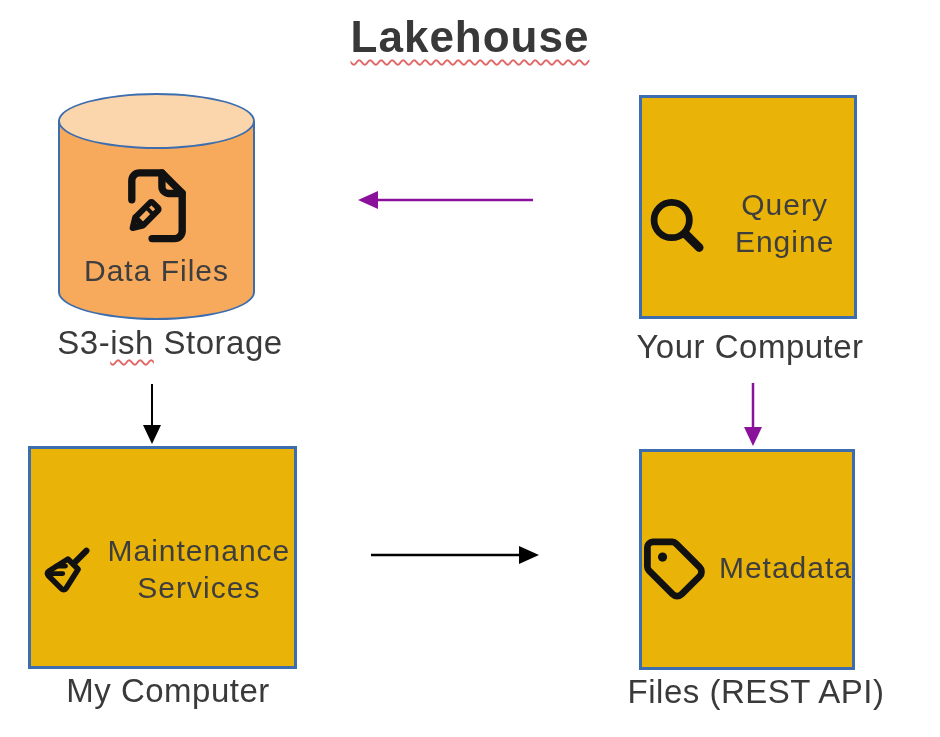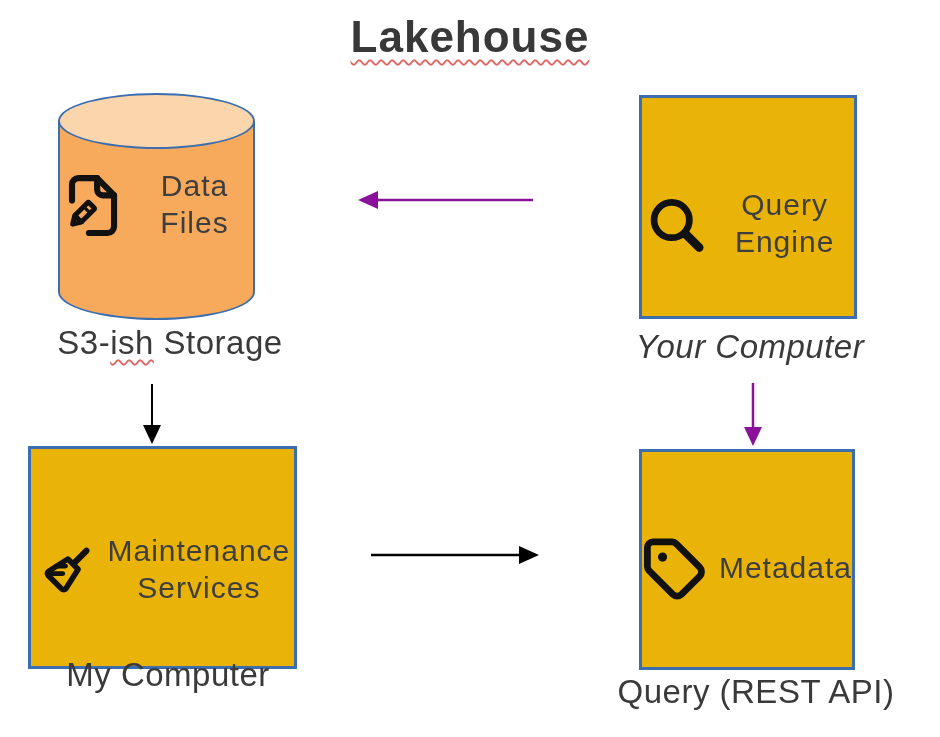--- a/index.html
+++ b/index.html
@@ -29,29 +29,29 @@
     text-decoration:underline wavy #e06666;text-decoration-thickness:2px;text-underline-offset:5px;
   }
   
   .cyl{position:absolute;left:58px;top:93px;width:197px;height:227px;}
   .cyl-bottom{position:absolute;left:0;top:171px;width:197px;height:56px;border-radius:50%;
     background:#f7a95c;border:2px solid #3c6eaf;box-sizing:border-box;}
   .cyl-body{position:absolute;left:0;top:28px;width:197px;height:171px;background:#f7a95c;
     border-left:2px solid #3c6eaf;border-right:2px solid #3c6eaf;box-sizing:border-box;}
   .cyl-top{position:absolute;left:0;top:0;width:197px;height:56px;border-radius:50%;
     background:#fbd5ac;border:2px solid #3c6eaf;box-sizing:border-box;}
-  .cyl-content{position:absolute;left:0;top:70px;width:197px;display:flex;flex-direction:row;
+  .cyl-content{position:absolute;left:0;top:70px;width:197px;display:flex;flex-direction:column;
     align-items:center;gap:6px;z-index:3;}
   
   #box-query{left:639px;top:95px;width:218px;height:224px;padding-top:34px;gap:6px;}
   #box-maint{left:28px;top:446px;width:269px;height:223px;padding-top:24px;gap:6px;}
   #box-meta{left:639px;top:449px;width:216px;height:221px;padding-top:18px;gap:12px;}
   #cap-s3{left:20px;top:324px;width:300px;}
-  #cap-your{left:600px;top:328px;width:300px;font-style:italic;}
-  #cap-my{left:18px;top:656px;width:300px;}
+  #cap-your{left:600px;top:328px;width:300px;}
+  #cap-my{left:18px;top:672px;width:300px;}
   #cap-server{left:591px;top:673px;width:330px;}
   .overlay{position:absolute;left:0;top:0;pointer-events:none;z-index:5;}
   .icon{display:block;}
 </style>
 </head>
 <body>
 
 <div id="canvas">
 
   <div class="title">Lakehouse</div>
@@ -97,21 +97,21 @@
   </div>
   <div class="caption" id="cap-my">My Computer</div>
 
   <div class="box" id="box-meta">
     <svg class="icon" width="92" height="92" viewBox="0 0 24 24" fill="none" stroke="#111111">
       <path d="M12.6 2.6 A2 2 0 0 0 11.2 2 H4 a2 2 0 0 0 -2 2 v7.2 a2 2 0 0 0 .6 1.4 l8.7 8.7 a2.4 2.4 0 0 0 3.4 0 l6.6 -6.6 a2.4 2.4 0 0 0 0 -3.4 Z" stroke-width="2.5" stroke-linejoin="round"></path>
       <circle cx="7.6" cy="7.6" r="1.7" fill="#111111" stroke="none"></circle>
     </svg>
     <div class="node-label">Metadata</div>
   </div>
-  <div class="caption" id="cap-server">Query (REST API)</div>
+  <div class="caption" id="cap-server">Files (REST API)</div>
 
   <svg class="overlay" width="940" height="737" viewBox="0 0 940 737">
     <g>
       <line x1="533" y1="200" x2="375" y2="200" stroke-width="2.5" stroke="#8a129b"></line>
       <polygon points="358,200 378,191 378,209" fill="#8a129b"></polygon>
     </g>
     <g>
       <line x1="152" y1="384" x2="152" y2="428" stroke-width="2" stroke="#000000"></line>
       <polygon points="152,444 143,425 161,425" fill="#000000"></polygon>
     </g>

